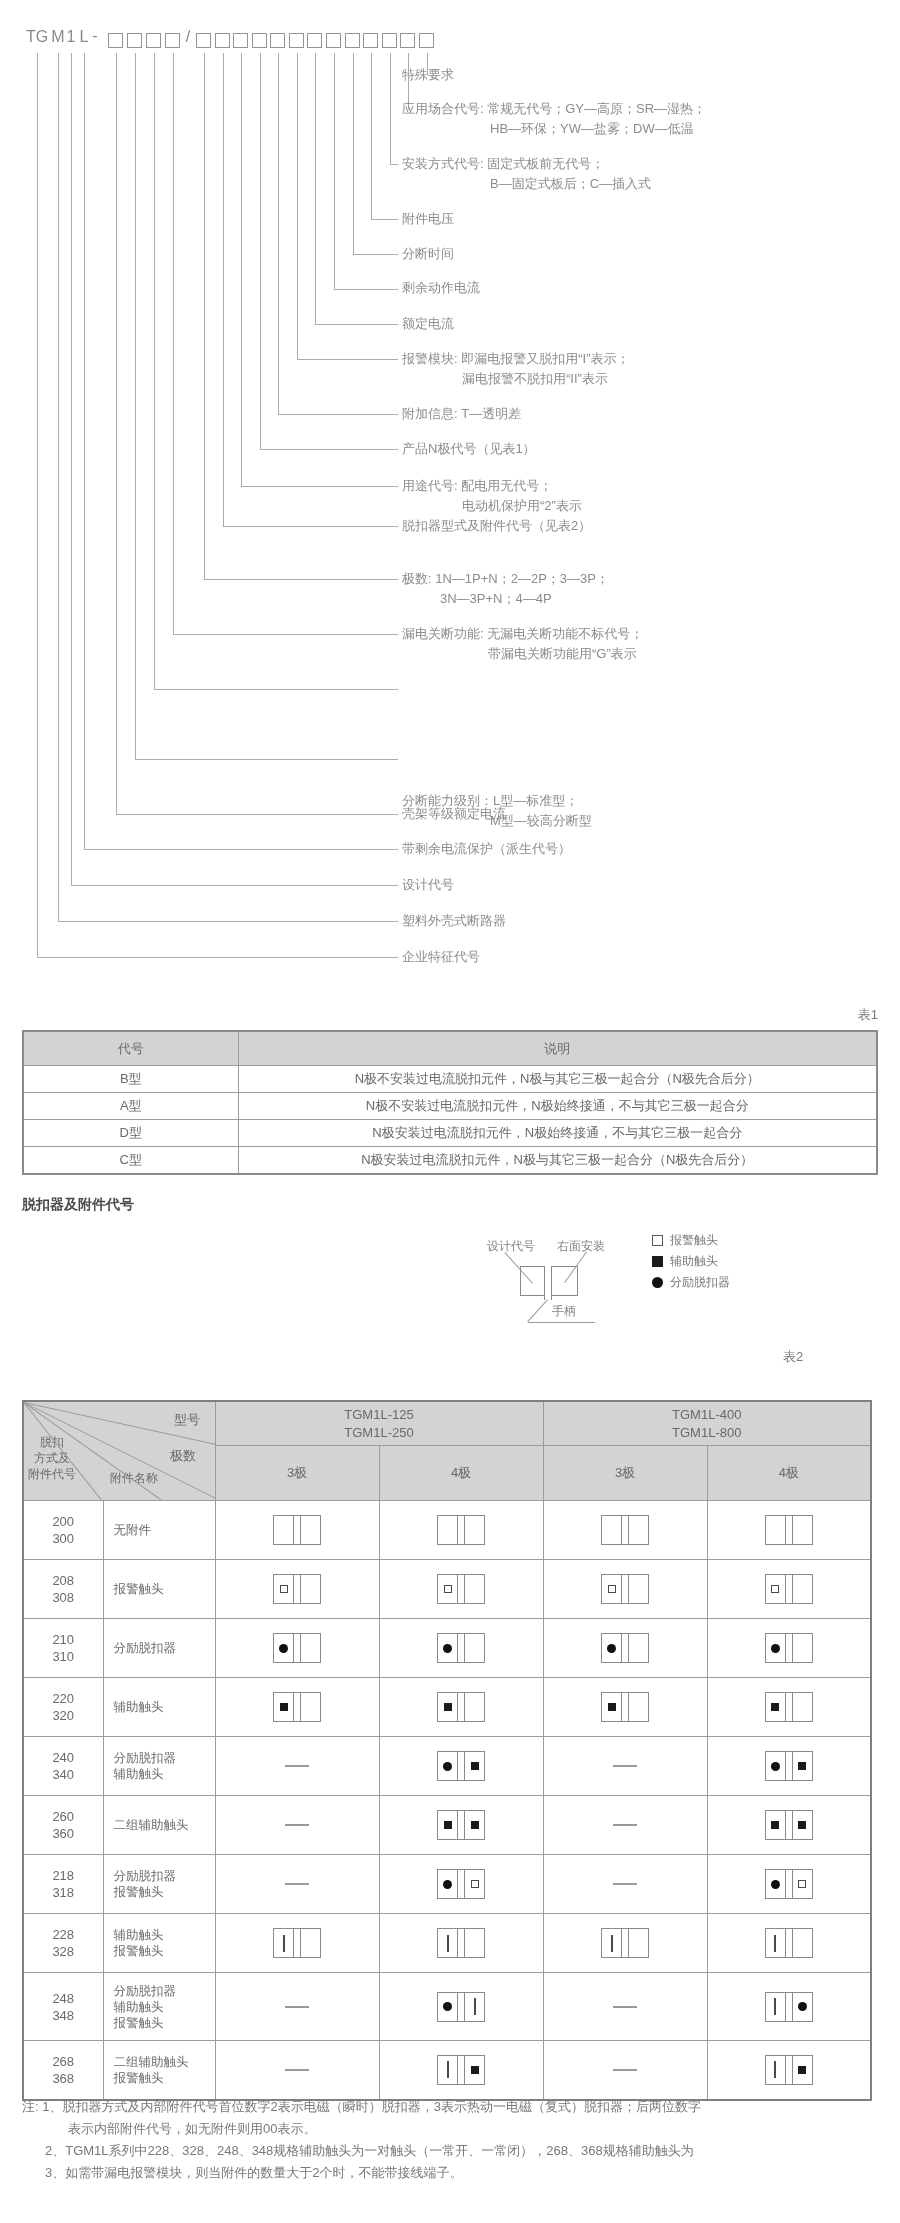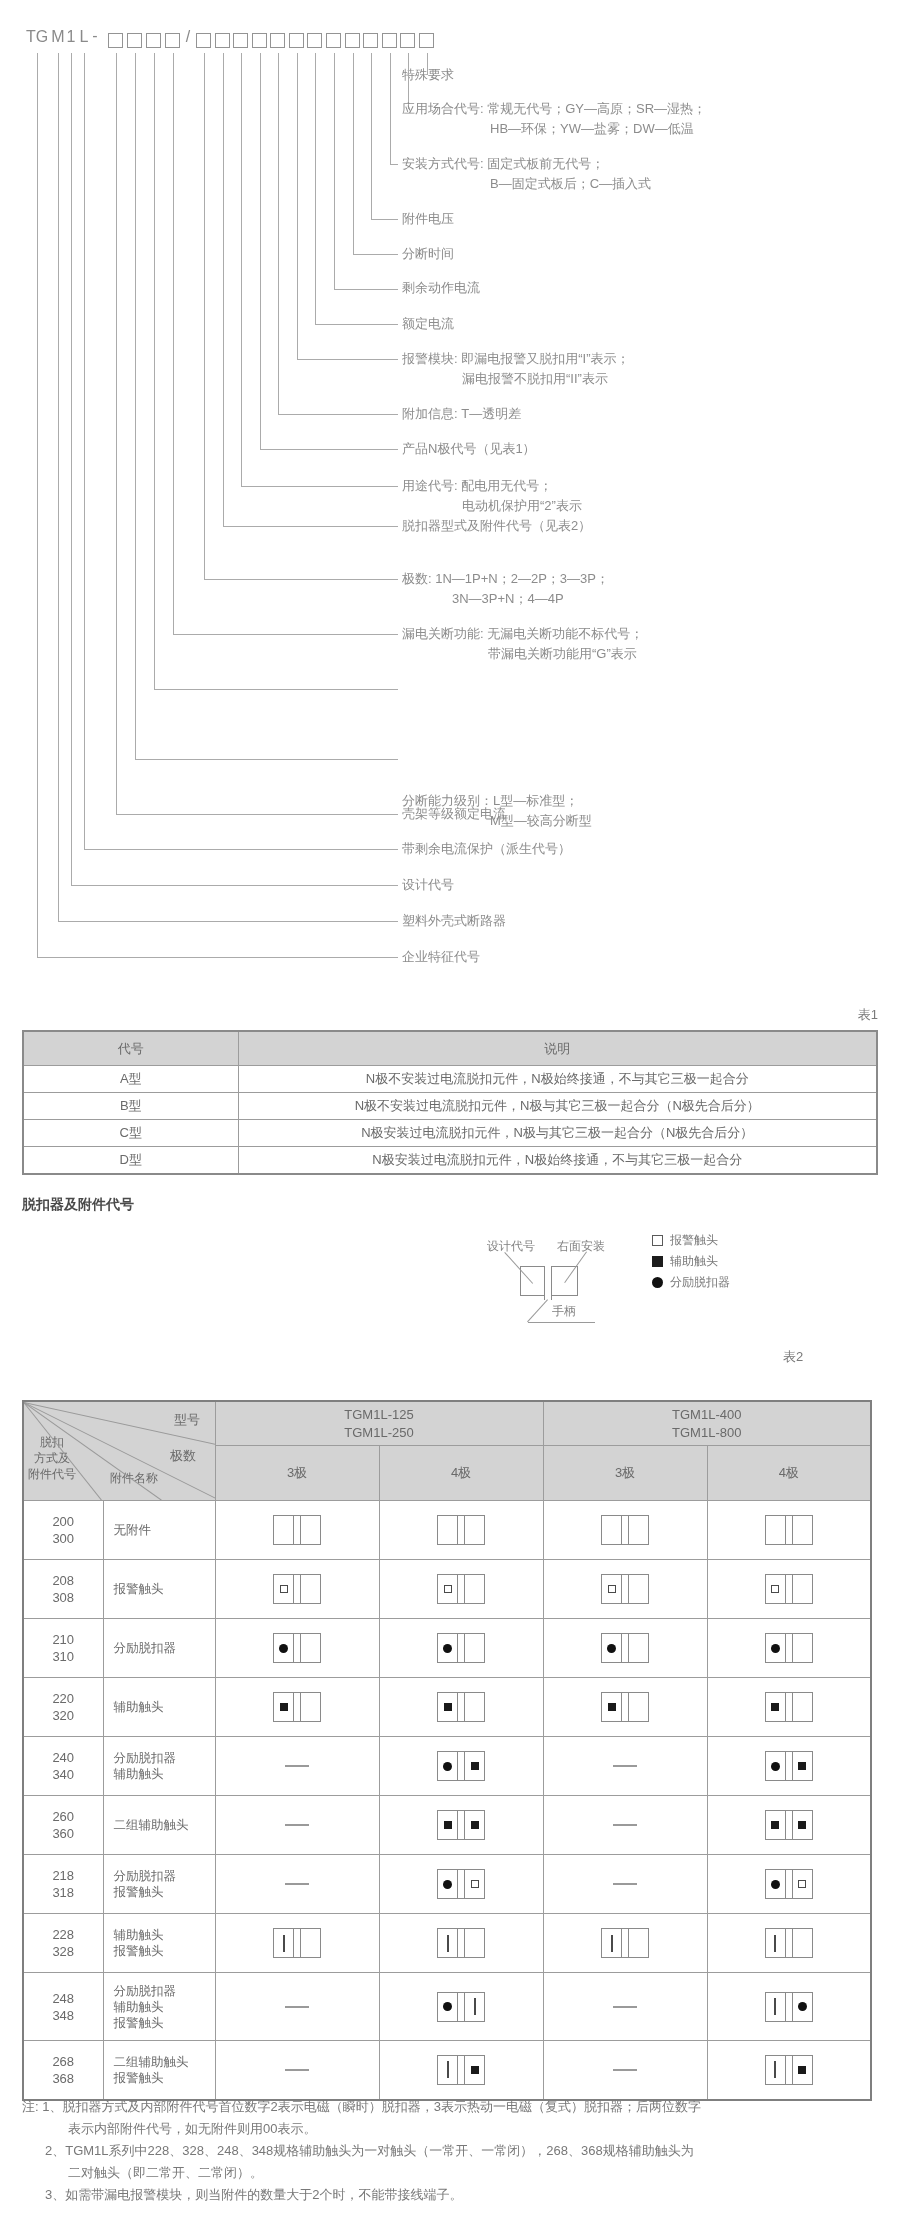--- a/index.html
+++ b/index.html
@@ -146,21 +146,21 @@
     </div>
     <div class="vln" style="position: absolute; left: 222.5px; top: 53px; width: 1px; height: 473px;"></div>
     <div class="hln" style="position: absolute; left: 222.5px; top: 526px; width: 175.5px; height: 1px;"></div>
     <div class="dlabel" style="position: absolute; left: 402px; top: 516px;">
       <div>脱扣器型式及附件代号（见表2）</div>
     </div>
     <div class="vln" style="position: absolute; left: 203.5px; top: 53px; width: 1px; height: 526px;"></div>
     <div class="hln" style="position: absolute; left: 203.5px; top: 579px; width: 194.5px; height: 1px;"></div>
     <div class="dlabel" style="position: absolute; left: 402px; top: 569px;">
       <div>极数:  1N—1P+N；2—2P；3—3P；</div>
-      <div style="margin-left: 50px;">3N—3P+N；4—4P</div>
+      <div style="margin-left: 38px;">3N—3P+N；4—4P</div>
     </div>
     <div class="vln" style="position: absolute; left: 172.5px; top: 53px; width: 1px; height: 581px;"></div>
     <div class="hln" style="position: absolute; left: 172.5px; top: 634px; width: 225.5px; height: 1px;"></div>
     <div class="dlabel" style="position: absolute; left: 402px; top: 624px;">
       <div>漏电关断功能:  无漏电关断功能不标代号；</div>
       <div style="margin-left: 86px;">带漏电关断功能用“G”表示</div>
     </div>
     <div class="vln" style="position: absolute; left: 153.5px; top: 53px; width: 1px; height: 636px;"></div>
     <div class="hln" style="position: absolute; left: 153.5px; top: 689px; width: 244.5px; height: 1px;"></div>
     <div class="vln" style="position: absolute; left: 134.5px; top: 53px; width: 1px; height: 706px;"></div>
@@ -203,34 +203,34 @@
       <col>
     </colgroup>
   <thead>
     <tr>
       <th>代号</th>
       <th>说明</th>
     </tr>
   </thead>
   <tbody id="t1-body">
       <tr>
+        <td>B型</td>
+        <td>N极不安装过电流脱扣元件，N极与其它三极一起合分（N极先合后分）</td>
+      </tr>
+      <tr>
         <td>A型</td>
         <td>N极不安装过电流脱扣元件，N极始终接通，不与其它三极一起合分</td>
       </tr>
       <tr>
-        <td>B型</td>
-        <td>N极不安装过电流脱扣元件，N极与其它三极一起合分（N极先合后分）</td>
+        <td>D型</td>
+        <td>N极安装过电流脱扣元件，N极始终接通，不与其它三极一起合分</td>
       </tr>
       <tr>
         <td>C型</td>
         <td>N极安装过电流脱扣元件，N极与其它三极一起合分（N极先合后分）</td>
-      </tr>
-      <tr>
-        <td>D型</td>
-        <td>N极安装过电流脱扣元件，N极始终接通，不与其它三极一起合分</td>
       </tr>
     </tbody>
 </table>
 
 <div id="sec-heading">脱扣器及附件代号</div>
 
 <div id="acc-diagram">
   <div class="lbl" style="left:7px;top:3px;">设计代号</div>
   <div class="lbl" style="left:77px;top:3px;">右面安装</div>
   <div class="hd-box" style="left:40px;top:31px;width:58px;height:30px;"></div>
@@ -790,15 +790,14 @@
           </div>
         </td>
       </tr>
     </tbody>
 </table>
 
 <div id="notes">
     <div class="note-line" style="margin-left: 0px;">注: 1、脱扣器方式及内部附件代号首位数字2表示电磁（瞬时）脱扣器，3表示热动一电磁（复式）脱扣器；后两位数字</div>
     <div class="note-line" style="margin-left: 46px;">表示内部附件代号，如无附件则用00表示。</div>
     <div class="note-line" style="margin-left: 23px;">2、TGM1L系列中228、328、248、348规格辅助触头为一对触头（一常开、一常闭），268、368规格辅助触头为</div>
-    <div class="note-line" style="margin-left: 46px;">二对触头（即二常开、二常闭）。</div>
     <div class="note-line" style="margin-left: 23px;">3、如需带漏电报警模块，则当附件的数量大于2个时，不能带接线端子。</div>
   </div>
 
 </body></html>

